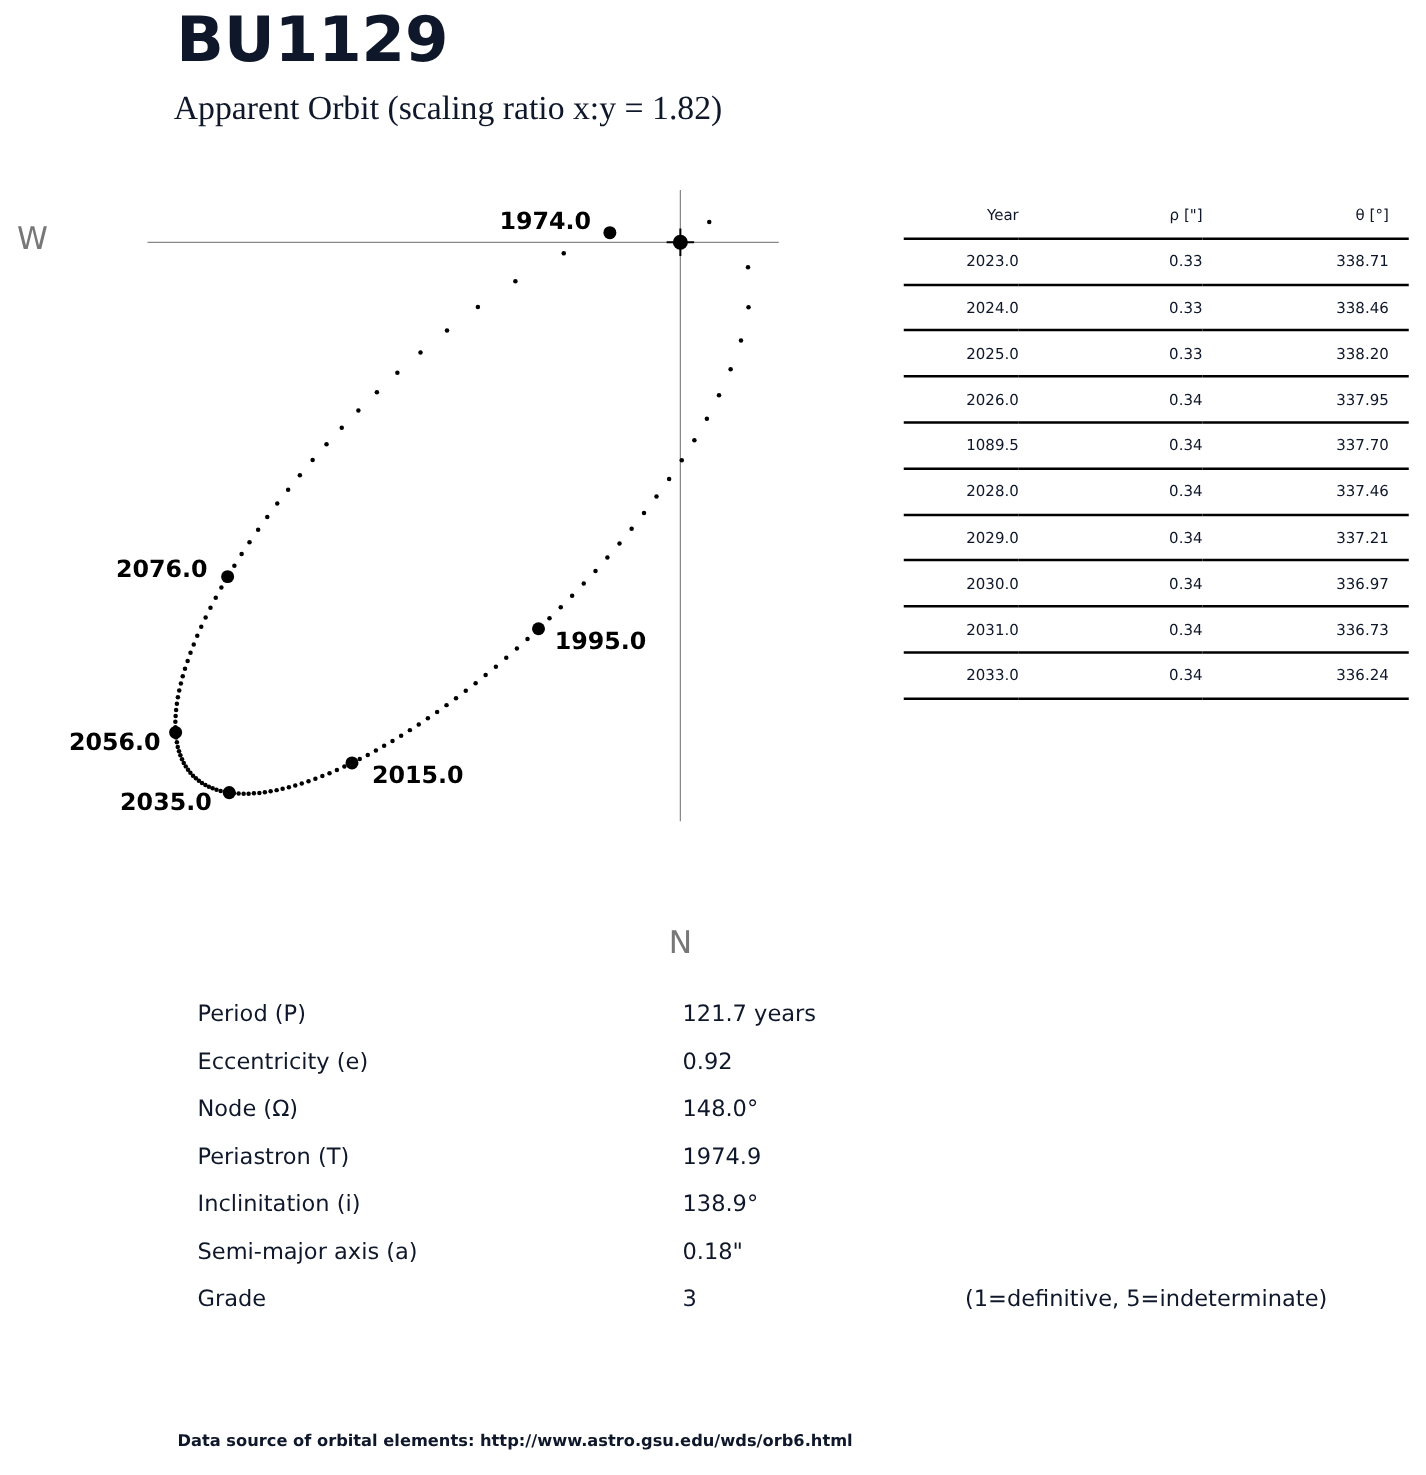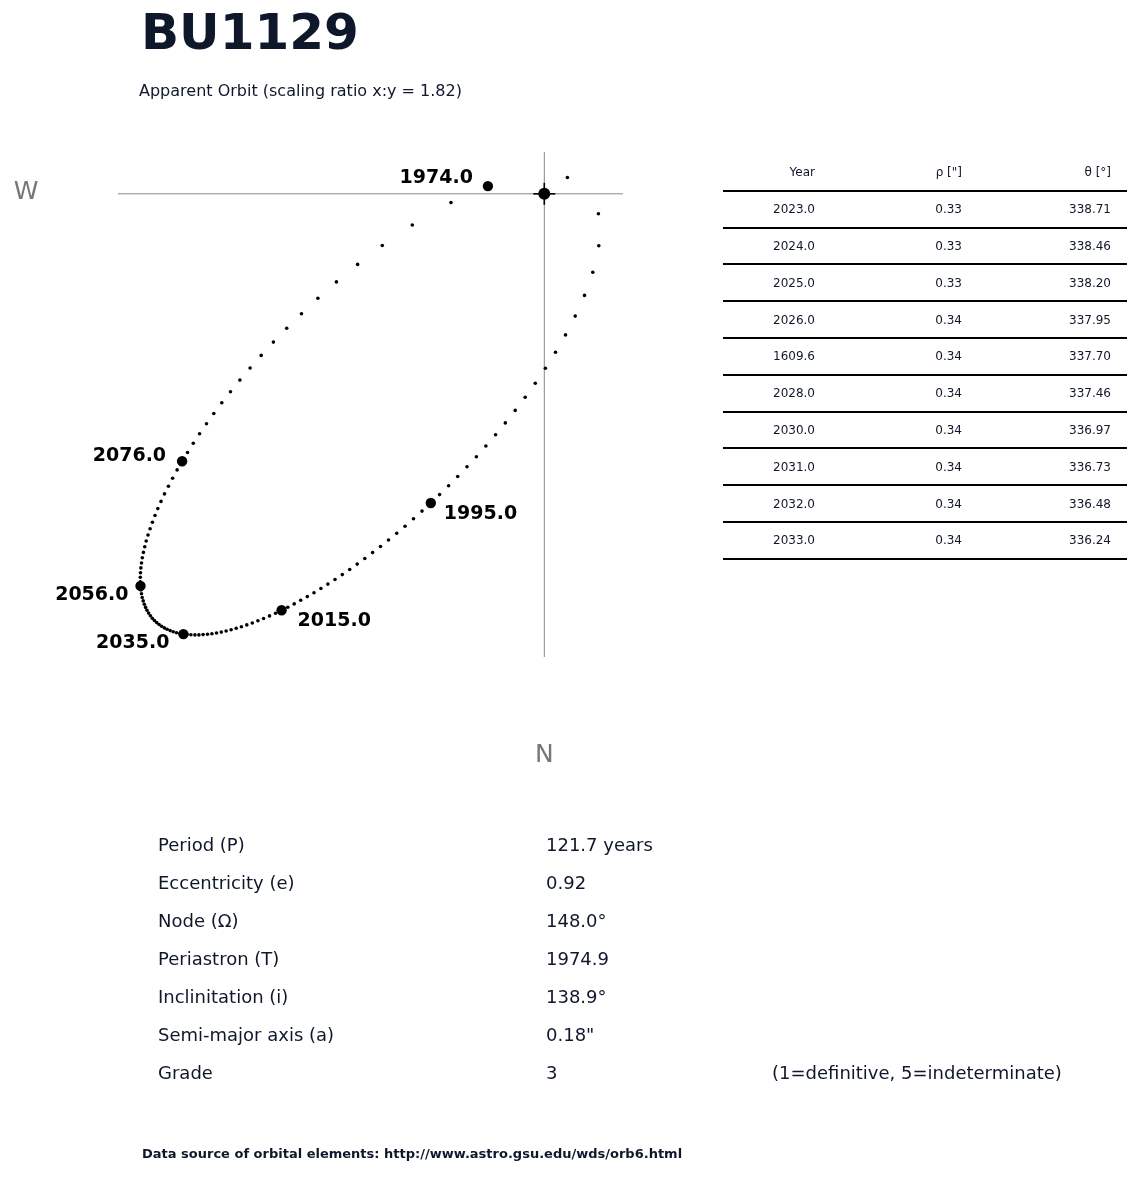--- a/index.html
+++ b/index.html
@@ -1,30 +1,30 @@
 <!DOCTYPE html>
 <html><head>
 <meta charset="utf-8">
 <style>
   html,body{margin:0;padding:0;background:#fff;}
   .page{position:relative;width:1141px;height:1180px;background:#ffffff;overflow:hidden;
         font-family:"DejaVu Sans","Liberation Sans",sans-serif;color:#0f172a;}
   .title{position:absolute;left:141px;top:6px;font-size:50px;font-weight:700;line-height:1.05;}
-  .subtitle{position:absolute;left:139px;top:82px;font-size:16px;line-height:1.1;}
+  .subtitle{position:absolute;left:139px;top:72px;font-size:27px;line-height:1.1;font-family:Liberation Serif, serif;}
   svg.plot{position:absolute;left:0;top:0;}
   .compass{font-size:25px;fill:#777777;}
   .orbit-label{font-size:19px;font-weight:700;fill:#000;}
   table.eph{position:absolute;left:723px;top:155px;width:404px;border-collapse:collapse;
             font-size:12px;table-layout:fixed;}
   table.eph th,table.eph td{height:34.8px;padding:0;border-bottom:2px solid #000;
             font-weight:400;text-align:right;vertical-align:middle;}
   table.eph .c0{width:92px;}
   table.eph .c1{width:147px;}
   table.eph .c2{width:149px;padding-right:16px;}
-  .elements{position:absolute;left:158px;top:793px;width:960px;margin-top:33px;}
+  .elements{position:absolute;left:158px;top:793px;width:960px;}
   .el-row{position:relative;height:38px;line-height:38px;font-size:18px;}
   .el-label{position:absolute;left:0;top:0;}
   .el-value{position:absolute;left:388px;top:0;}
   .el-note{position:absolute;left:614px;top:0;}
   .footer{position:absolute;left:142px;top:1146px;font-size:13px;font-weight:700;line-height:1.2;}
 </style>
 </head>
 <body>
 
 <div class="page">
@@ -198,43 +198,43 @@
           <td class="c0">2025.0</td>
           <td class="c1">0.33</td>
           <td class="c2">338.20</td>
         </tr>
         <tr>
           <td class="c0">2026.0</td>
           <td class="c1">0.34</td>
           <td class="c2">337.95</td>
         </tr>
         <tr>
-          <td class="c0">1609.6</td>
+          <td class="c0">1089.5</td>
           <td class="c1">0.34</td>
           <td class="c2">337.70</td>
         </tr>
         <tr>
           <td class="c0">2028.0</td>
           <td class="c1">0.34</td>
           <td class="c2">337.46</td>
         </tr>
         <tr>
+          <td class="c0">2029.0</td>
+          <td class="c1">0.34</td>
+          <td class="c2">337.21</td>
+        </tr>
+        <tr>
           <td class="c0">2030.0</td>
           <td class="c1">0.34</td>
           <td class="c2">336.97</td>
         </tr>
         <tr>
           <td class="c0">2031.0</td>
           <td class="c1">0.34</td>
           <td class="c2">336.73</td>
-        </tr>
-        <tr>
-          <td class="c0">2032.0</td>
-          <td class="c1">0.34</td>
-          <td class="c2">336.48</td>
         </tr>
         <tr>
           <td class="c0">2033.0</td>
           <td class="c1">0.34</td>
           <td class="c2">336.24</td>
         </tr>
       </tbody>
     </table>
 
   <div class="elements" id="elements-block">

